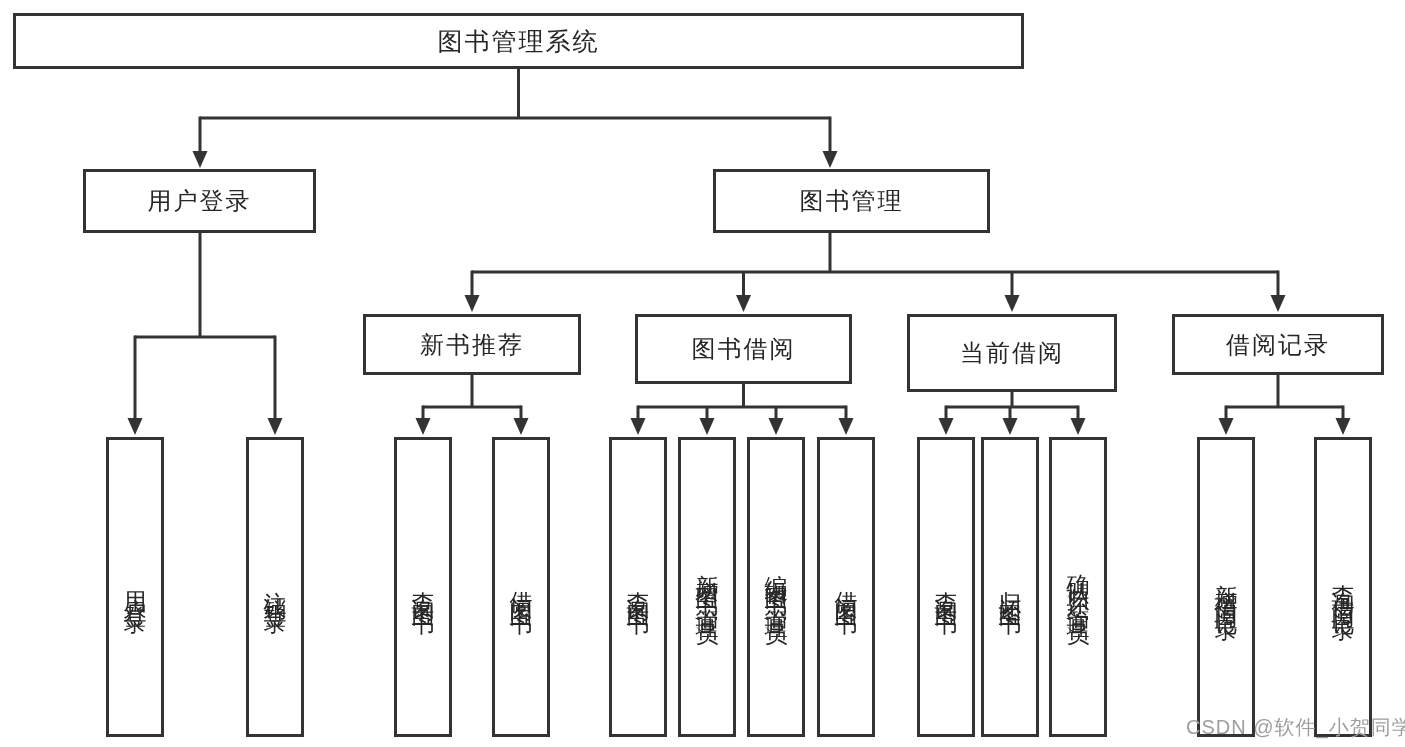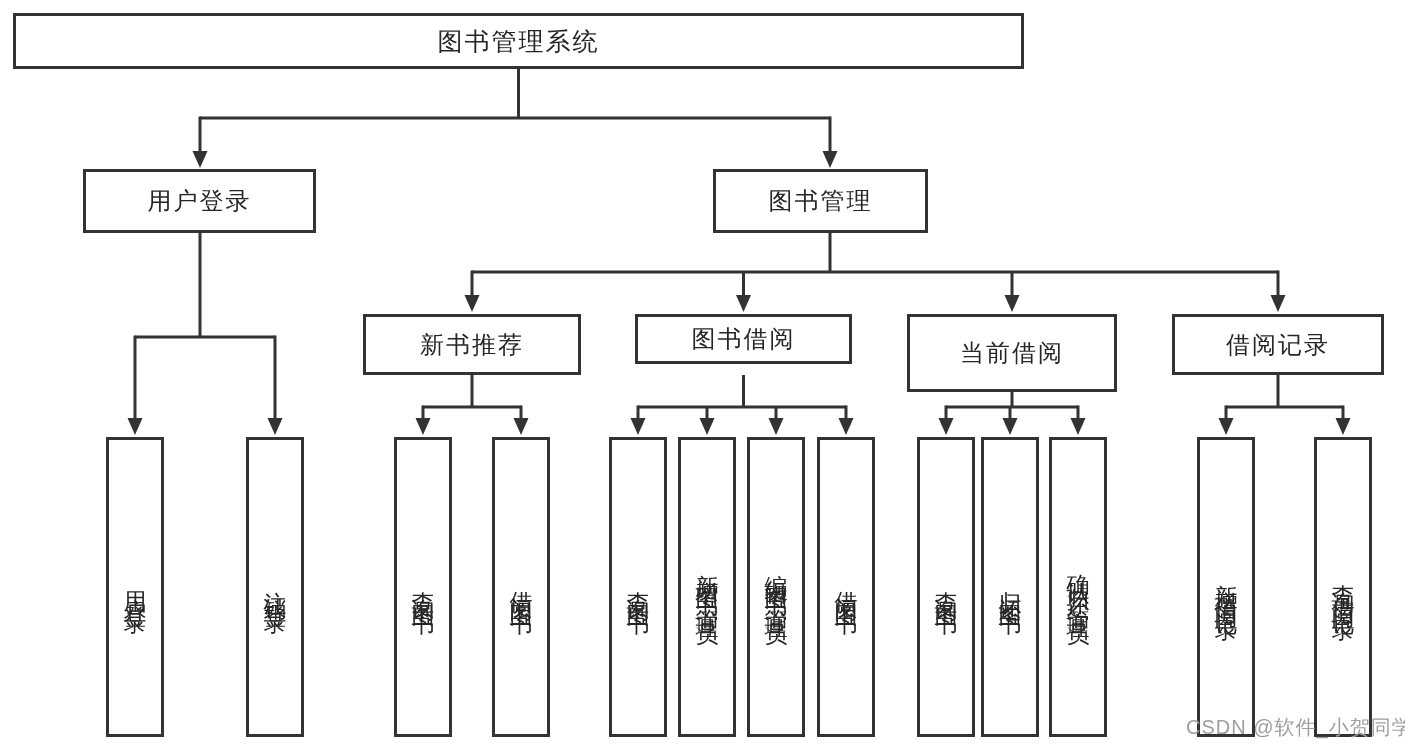--- a/index.html
+++ b/index.html
@@ -118,24 +118,24 @@
       <polygon points="1002.5,418 1017.5,418 1010,435"></polygon>
       <polygon points="1070.5,418 1085.5,418 1078,435"></polygon>
       <polygon points="1218.5,418 1233.5,418 1226,435"></polygon>
       <polygon points="1335.5,418 1350.5,418 1343,435"></polygon>
     </g>
   </svg>
 
   <div class="box root" style="left:13px; top:13px; width:1011px; height:56px;">图书管理系统</div>
 
   <div class="box" style="left:83px; top:169px; width:233px; height:64px;">用户登录</div>
-  <div class="box" style="left:713px; top:169px; width:215px; height:64px;">图书管理</div>
+  <div class="box" style="left:713px; top:169px; width:277px; height:64px;">图书管理</div>
 
   <div class="box" style="left:363px; top:314px; width:218px; height:61px;">新书推荐</div>
-  <div class="box" style="left:635px; top:314px; width:217px; height:50px;">图书借阅</div>
+  <div class="box" style="left:635px; top:314px; width:217px; height:70px;">图书借阅</div>
   <div class="box" style="left:907px; top:314px; width:210px; height:78px;">当前借阅</div>
   <div class="box" style="left:1172px; top:314px; width:212px; height:61px;">借阅记录</div>
 
   <div class="box vbox" style="left:106px; top:437px; width:58px; height:300px;">用户登录</div>
   <div class="box vbox" style="left:246px; top:437px; width:58px; height:300px;">注销登录</div>
 
   <div class="box vbox" style="left:394px; top:437px; width:58px; height:300px;">查询图书</div>
   <div class="box vbox" style="left:492px; top:437px; width:58px; height:300px;">借阅图书</div>
 
   <div class="box vbox" style="left:609px; top:437px; width:58px; height:300px;">查询图书</div>

